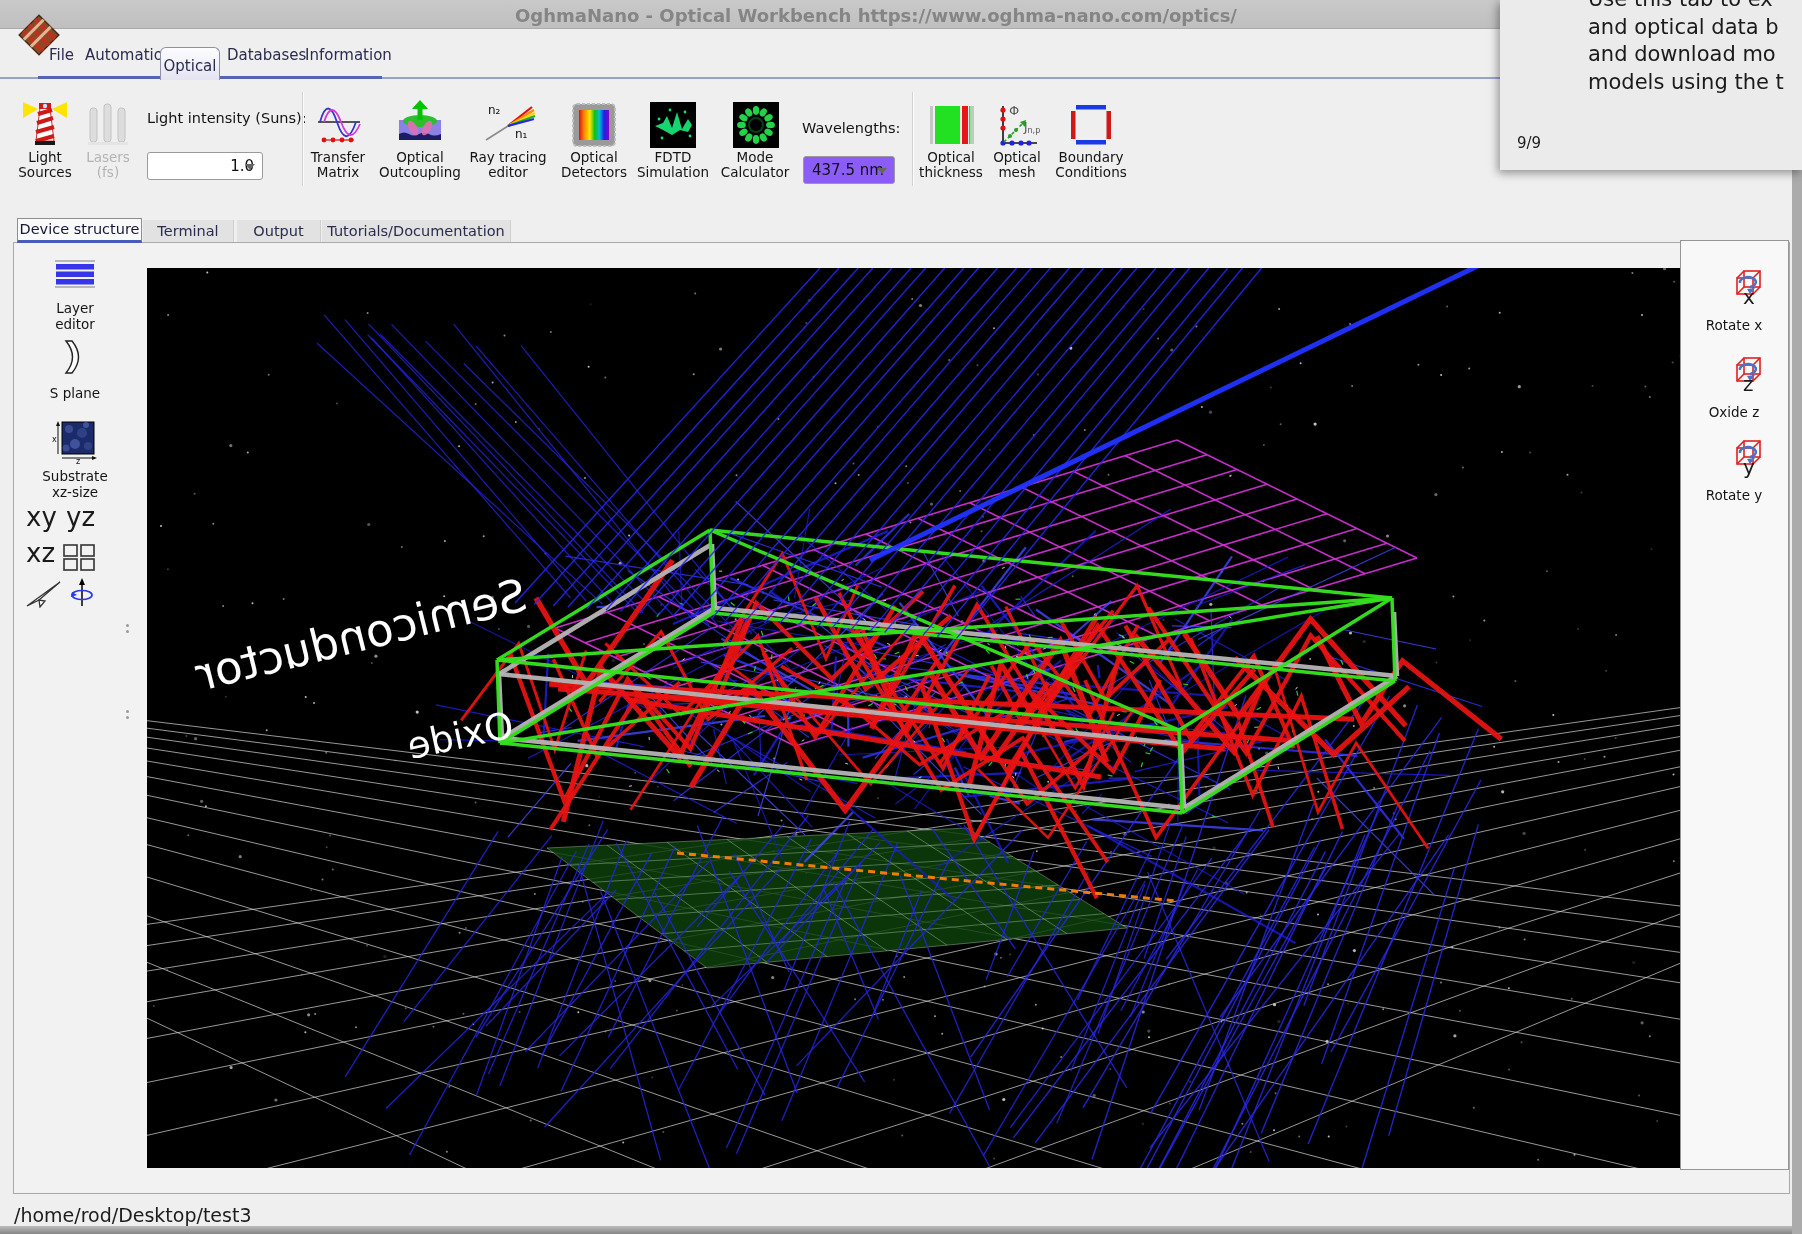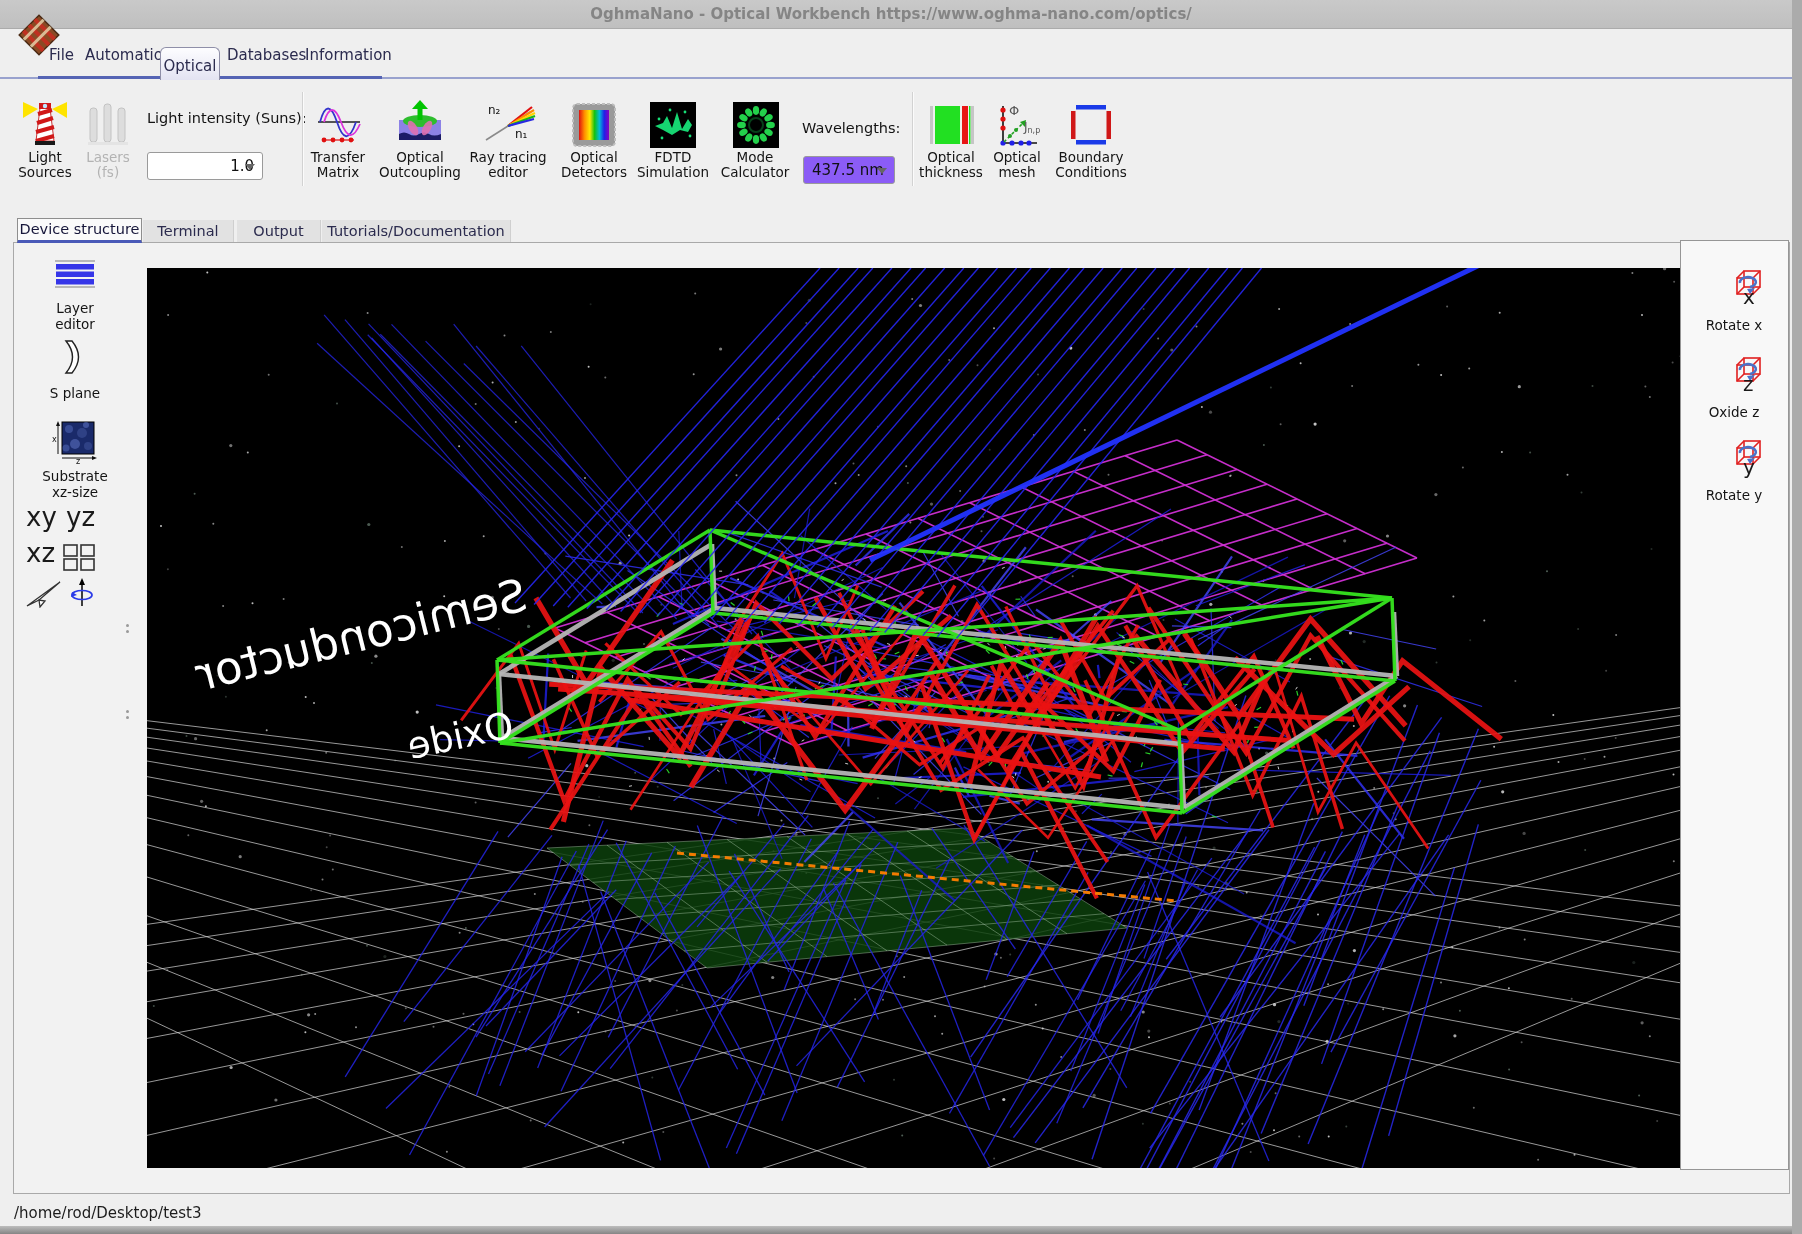--- a/index.html
+++ b/index.html
@@ -2,21 +2,21 @@
 <html><head>
 <meta charset="utf-8">
 <style>
   html,body{margin:0;padding:0;background:#777;}
   #root{position:relative;width:1802px;height:1234px;background:#efefef;overflow:hidden;
         font-family:"DejaVu Sans","Liberation Sans",sans-serif;color:#111;}
   .abs{position:absolute;}
   
   #titlebar{left:0;top:0;width:1802px;height:28px;background:linear-gradient(#c9c9c9,#bfbfbf);
             border-bottom:1px solid #ababab;z-index:4;}
-  #title-text{left:0;top:5px;width:1720px;text-align:center;font-size:15px;font-weight:bold;color:#858585;padding-left:31px;}
+  #title-text{left:16px;top:5px;width:1720px;text-align:center;font-size:18px;font-weight:bold;color:#858585;}
   #app-logo{left:16px;top:14px;z-index:6;}
   
   .menu-tab{top:46px;font-size:15px;color:#2b2b4e;cursor:default;white-space:nowrap;}
   #menu-optical{left:160px;top:47px;width:58px;height:32px;background:linear-gradient(#fdfdff,#e3e3f2);
                 border:1px solid #8f8fa8;border-bottom:none;border-radius:6px 6px 0 0;text-align:center;
                 font-size:15px;color:#2b2b4e;line-height:36px;z-index:3;}
   #menu-underline-thick{left:38px;top:76px;width:344px;height:3px;background:#5564b4;z-index:2;}
   #menu-underline-thin{left:0px;top:77px;width:1794px;height:2px;background:#99a2ce;z-index:1;}
   
   .tbtn{top:96px;text-align:right;}
@@ -47,21 +47,21 @@
                 border:1px solid #969696;box-sizing:border-box;}
   .rot-item{position:absolute;left:0;width:107px;text-align:center;}
   .rot-letter{position:absolute;font-size:20px;color:#1a1a1a;}
   .rot-label{position:absolute;left:22px;width:62px;font-size:13.5px;line-height:16px;text-align:center;color:#141414;}
   
   #tooltip{left:1500px;top:0;width:302px;height:170px;background:#ebebeb;z-index:50;
            box-shadow:-2px 3px 9px rgba(0,0,0,.4);overflow:visible;}
   #tooltip-text{position:absolute;left:88px;top:-14px;width:420px;font-size:21px;line-height:27.5px;color:#1a1a1a;white-space:nowrap;}
   #tooltip-pager{position:absolute;left:17px;top:134px;font-size:15px;color:#1a1a1a;}
   
-  #status{left:14px;top:1204px;font-size:15px;color:#1c1c1c;}
+  #status{left:14px;top:1204px;font-size:19px;color:#1c1c1c;}
   #bottom-edge{left:0;top:1226px;width:1802px;height:8px;background:linear-gradient(#bdbdbd,#858585);z-index:5;}
   #right-edge{left:1792px;top:0;width:10px;height:1234px;background:#ababab;z-index:5;}
   .splitdot{width:3px;height:3px;background:#9a9a9a;border-radius:50%;}
 </style>
 </head>
 <body>
 
 <div id="root">
 
   <div class="abs" id="titlebar"></div>
@@ -1336,17 +1336,26 @@
             <line x1="10" y1="18" x2="3" y2="25"></line>
         </g>
         <path d="M6,14 a8,5 0 1 1 10,4" fill="none" stroke="#4a72c8" stroke-width="2.6"></path>
         <polygon points="13,20 21,19 16,25" fill="#4a72c8"></polygon>
       </svg>
       <span class="rot-letter" style="left:62px;top:16px;">y</span>
       <div class="rot-label" style="top:48px;">Rotate y</div>
     </div>
   </div>
 
+  <div class="abs" id="tooltip">
+    <div id="tooltip-text">
+      <div>Use this tab to ex</div>
+      <div>and optical data b</div>
+      <div>and download mo</div>
+      <div>models using the t</div>
+    </div>
+    <div id="tooltip-pager">9/9</div>
+  </div>
 
   <div class="abs" id="status">/home/rod/Desktop/test3</div>
   <div class="abs" id="bottom-edge"></div>
   <div class="abs" id="right-edge"></div>
 </div>
 
 </body></html>

